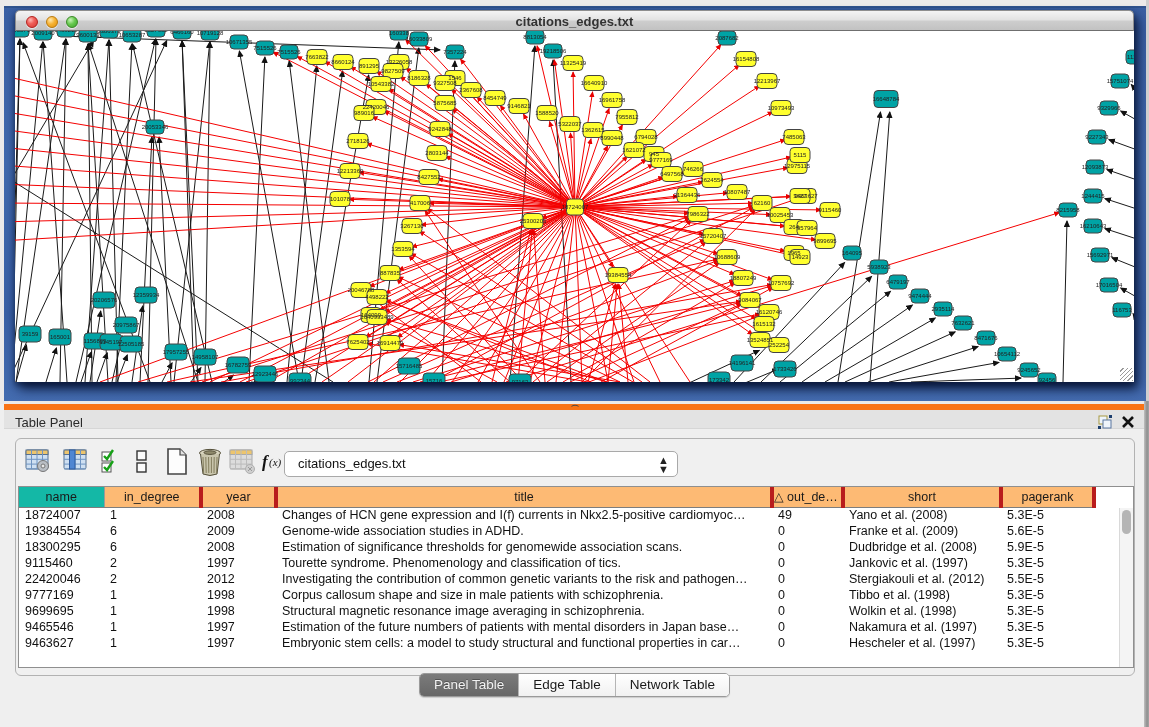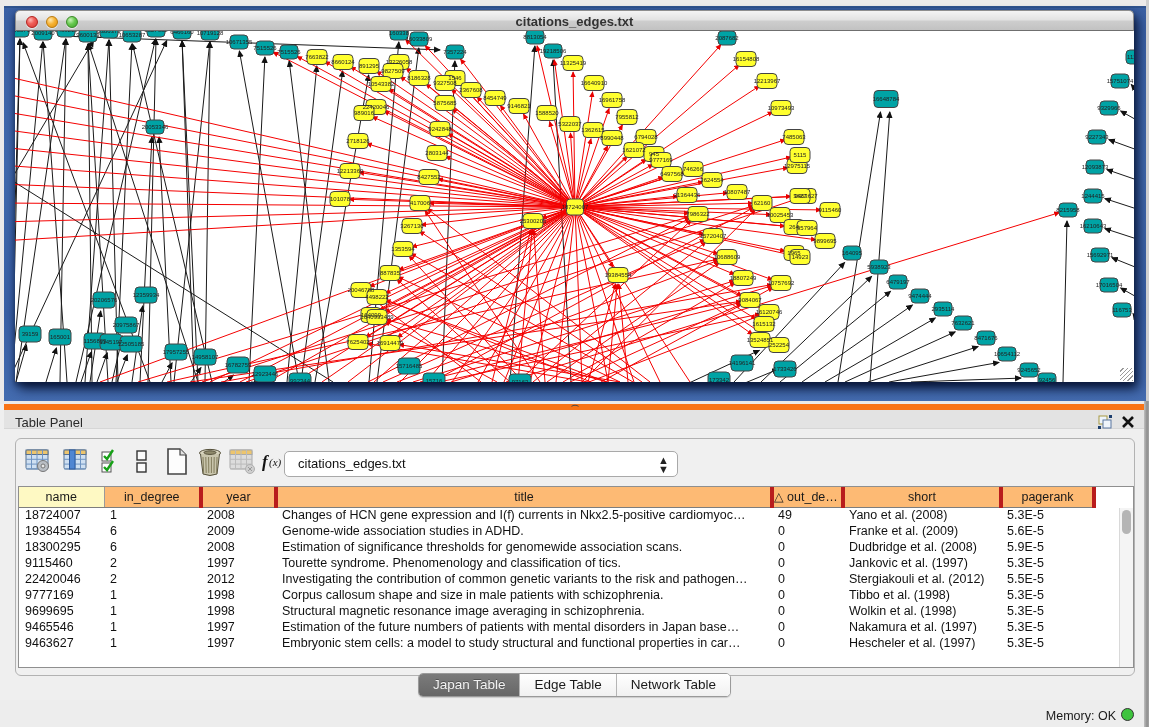--- a/index.html
+++ b/index.html
@@ -30,21 +30,21 @@
 .combo{position:absolute;left:268px;top:12px;width:394px;height:26px;background:#fff;
  border:1px solid #a9a9a9;border-radius:5px;font-size:13px;color:#111;line-height:24px;
  padding-left:13px}
 .combo .ar{position:absolute;right:8px;top:4px;font-size:11px;color:#222;line-height:9px}
 .tblwrap{position:absolute;left:2px;top:47px;width:1116px;height:182px;
  border:1px solid #8f8f8f;background:#fff;overflow:hidden}
 table.t{border-collapse:collapse;table-layout:fixed;width:1075px;font-size:12.5px;color:#111}
 table.t th{height:20px;font-weight:normal;font-size:12.5px;color:#1a1a1a;
  background:#fdba74;border-right:4px solid #b91c1c;border-bottom:1px solid #7d7d7d;
  overflow:hidden;white-space:nowrap}
-table.t th.first{background:#fef9c3;border-right:1px solid #9a9a9a}
+table.t th.first{background:#14b8a6;border-right:1px solid #9a9a9a}
 table.t td{height:16px;padding:0 0 0 6px;overflow:hidden;white-space:nowrap;border:0}
 td.c6{text-align:left;padding-left:0}
 .scroll{position:absolute;right:0;top:21px;width:14px;height:161px;background:#f4f4f4;
  border-left:1px solid #d9d9d9}
 .thumb{position:absolute;left:2px;top:2px;width:9px;height:24px;border-radius:5px;background:#b5b5b5}
 .tabs{position:absolute;left:0;top:264px;width:1149px;height:50px;text-align:center}
 .seg{display:inline-block;margin-top:5px;border:1px solid #9a9a9a;border-radius:5px;
  overflow:hidden;background:#fdfdfd;box-shadow:0 1px 1px rgba(0,0,0,.15)}
 .seg span{display:inline-block;font-size:13.5px;padding:3px 14px 4px;color:#1a1a1a;
  border-right:1px solid #b5b5b5;background:linear-gradient(180deg,#ffffff,#f1f1f1)}
@@ -778,22 +778,18 @@
               <td class="c7">5.3E-5</td>
             </tr>
      </tbody>
         </table>
      <div class="scroll">
           <div class="thumb"></div>
         </div>
    </div>
  </div>
  <div class="tabs">
-   <span class="seg"><span class="on">Japan Table</span><span>Edge Table</span><span>Network Table</span></span>
+   <span class="seg"><span class="on">Panel Table</span><span>Edge Table</span><span>Network Table</span></span>
  </div>
- <div class="status">
-      <span class="m">Memory: OK</span>
-      <span class="dot"></span>
-    </div>
 </div>
 <div style="position:absolute;left:568px;top:400px;width:14px;height:7px;overflow:hidden;color:#4a4a4a;font-size:13px;line-height:10px;text-align:center">⌢</div>
 <div class="redge"></div>
 <div class="redge2"></div>
 
 </body></html>

